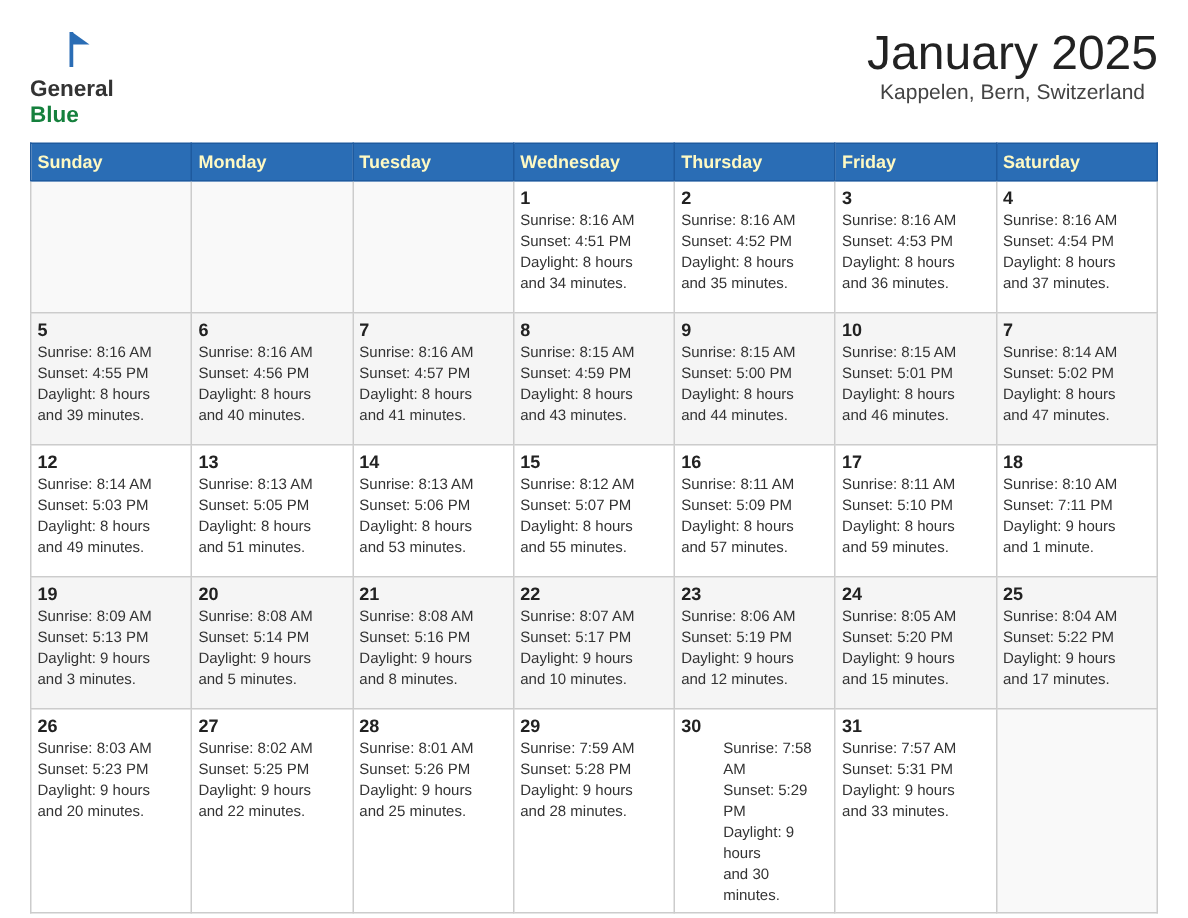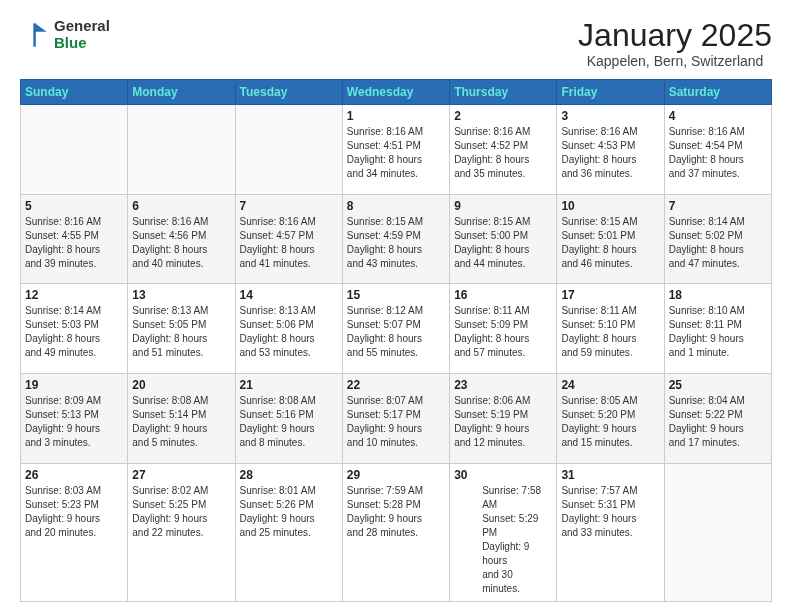--- a/index.html
+++ b/index.html
@@ -20,20 +20,21 @@
     .header {
       display: flex;
       justify-content: space-between;
       align-items: flex-start;
       margin-bottom: 10px;
     }
     .logo {
       display: flex;
       align-items: center;
       gap: 4px;
+      flex-direction: column;
     }
     .logo-text {
       font-size: 15px;
       font-weight: bold;
       line-height: 1.1;
     }
     .logo-general { color: #333; }
     .logo-blue { color: #15803d; }
     .logo-icon {
       width: 30px;
@@ -54,21 +55,21 @@
     }
     .calendar {
       flex: 1;
       border: 1px solid #ccc;
       border-collapse: collapse;
       width: 100%;
       table-layout: fixed;
     }
     .calendar th {
       background: #2a6db5;
-      color: #5eead4;
+      color: #fef9c3;
       font-size: 12px;
       font-weight: bold;
       padding: 5px 4px;
       text-align: left;
       border: 1px solid #1e5a9e;
     }
     .calendar td {
       border: 1px solid #ccc;
       vertical-align: top;
       padding: 4px 4px 3px 4px;
@@ -253,21 +254,21 @@
           <td>
             <span class="day-number">17</span>
             <div class="day-info" style="white-space: pre-line;">Sunrise: 8:11 AM
 Sunset: 5:10 PM
 Daylight: 8 hours
 and 59 minutes.</div>
           </td>
           <td>
             <span class="day-number">18</span>
             <div class="day-info" style="white-space: pre-line;">Sunrise: 8:10 AM
-Sunset: 8:11 PM
+Sunset: 7:11 PM
 Daylight: 9 hours
 and 1 minute.</div>
           </td>
         </tr>
         <tr>
           <td>
             <span class="day-number">19</span>
             <div class="day-info" style="white-space: pre-line;">Sunrise: 8:09 AM
 Sunset: 5:13 PM
 Daylight: 9 hours

